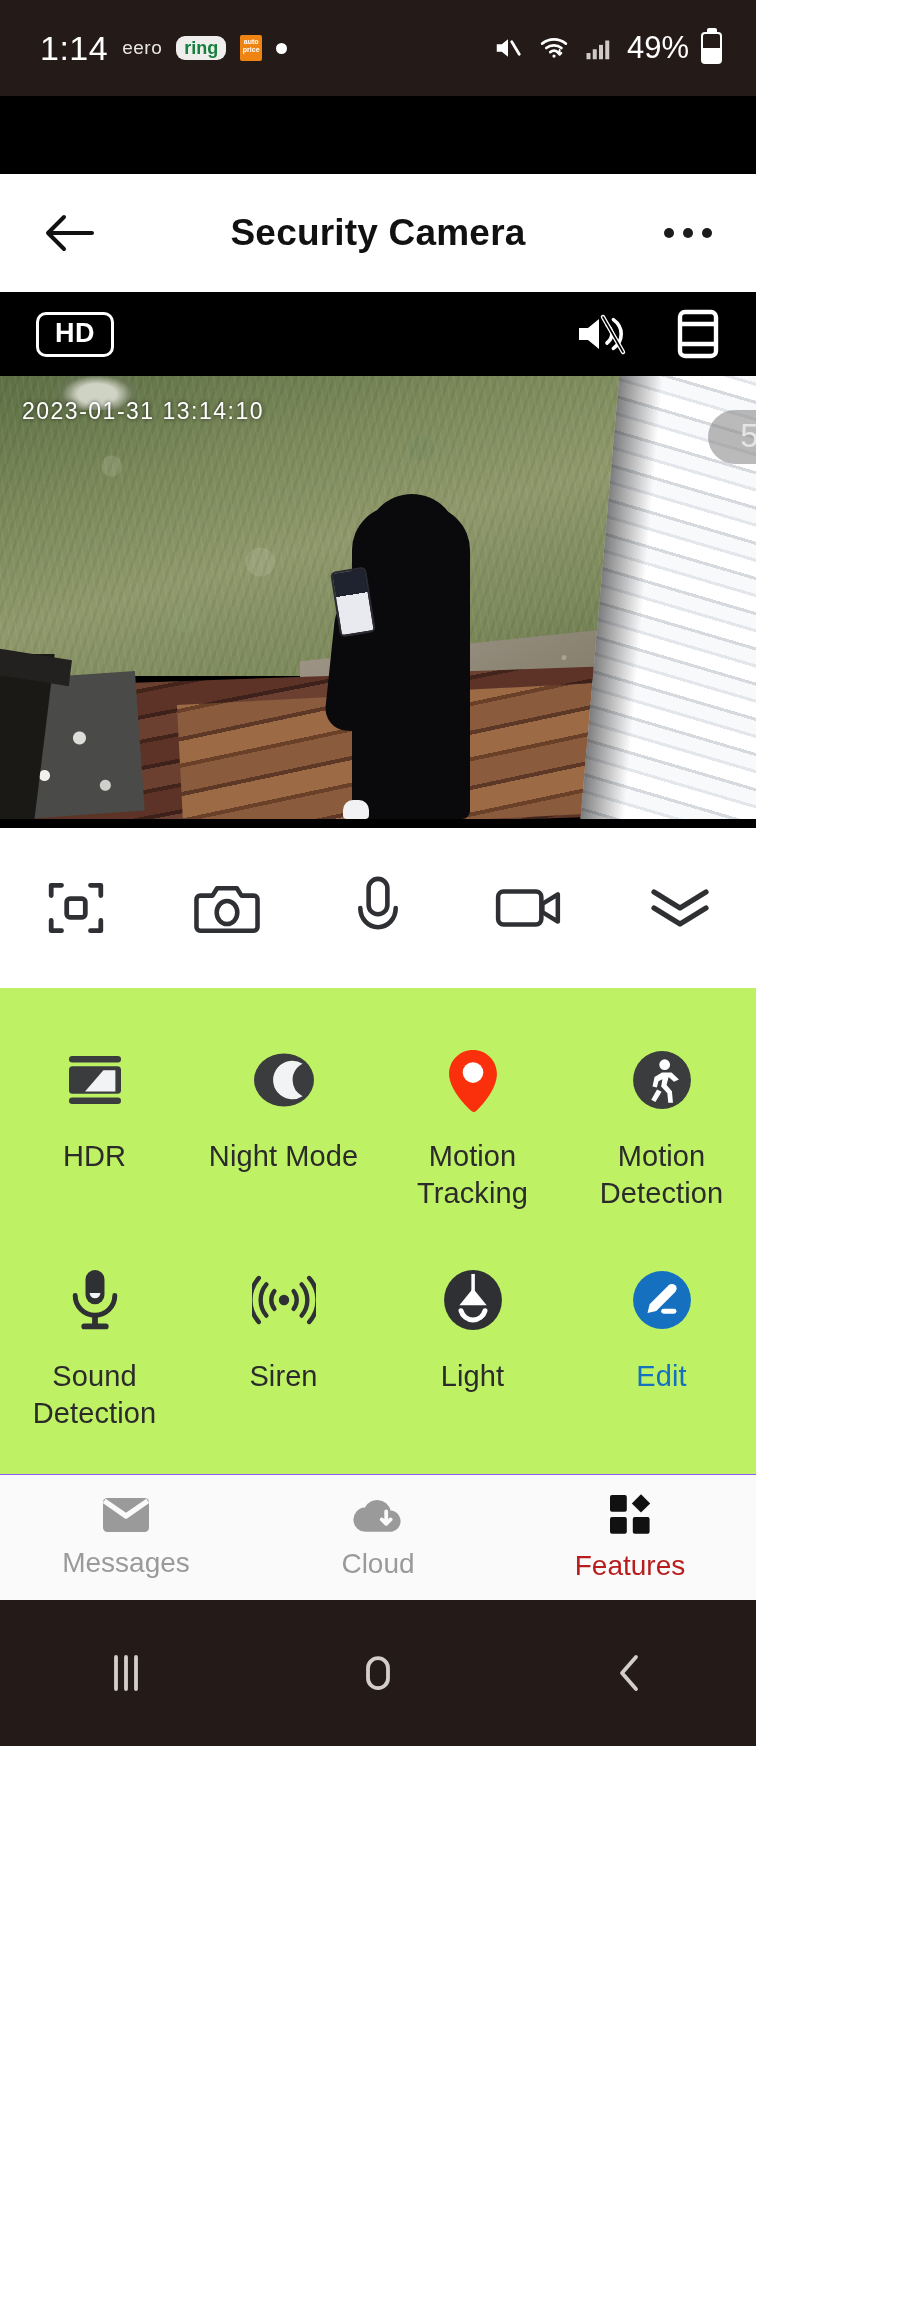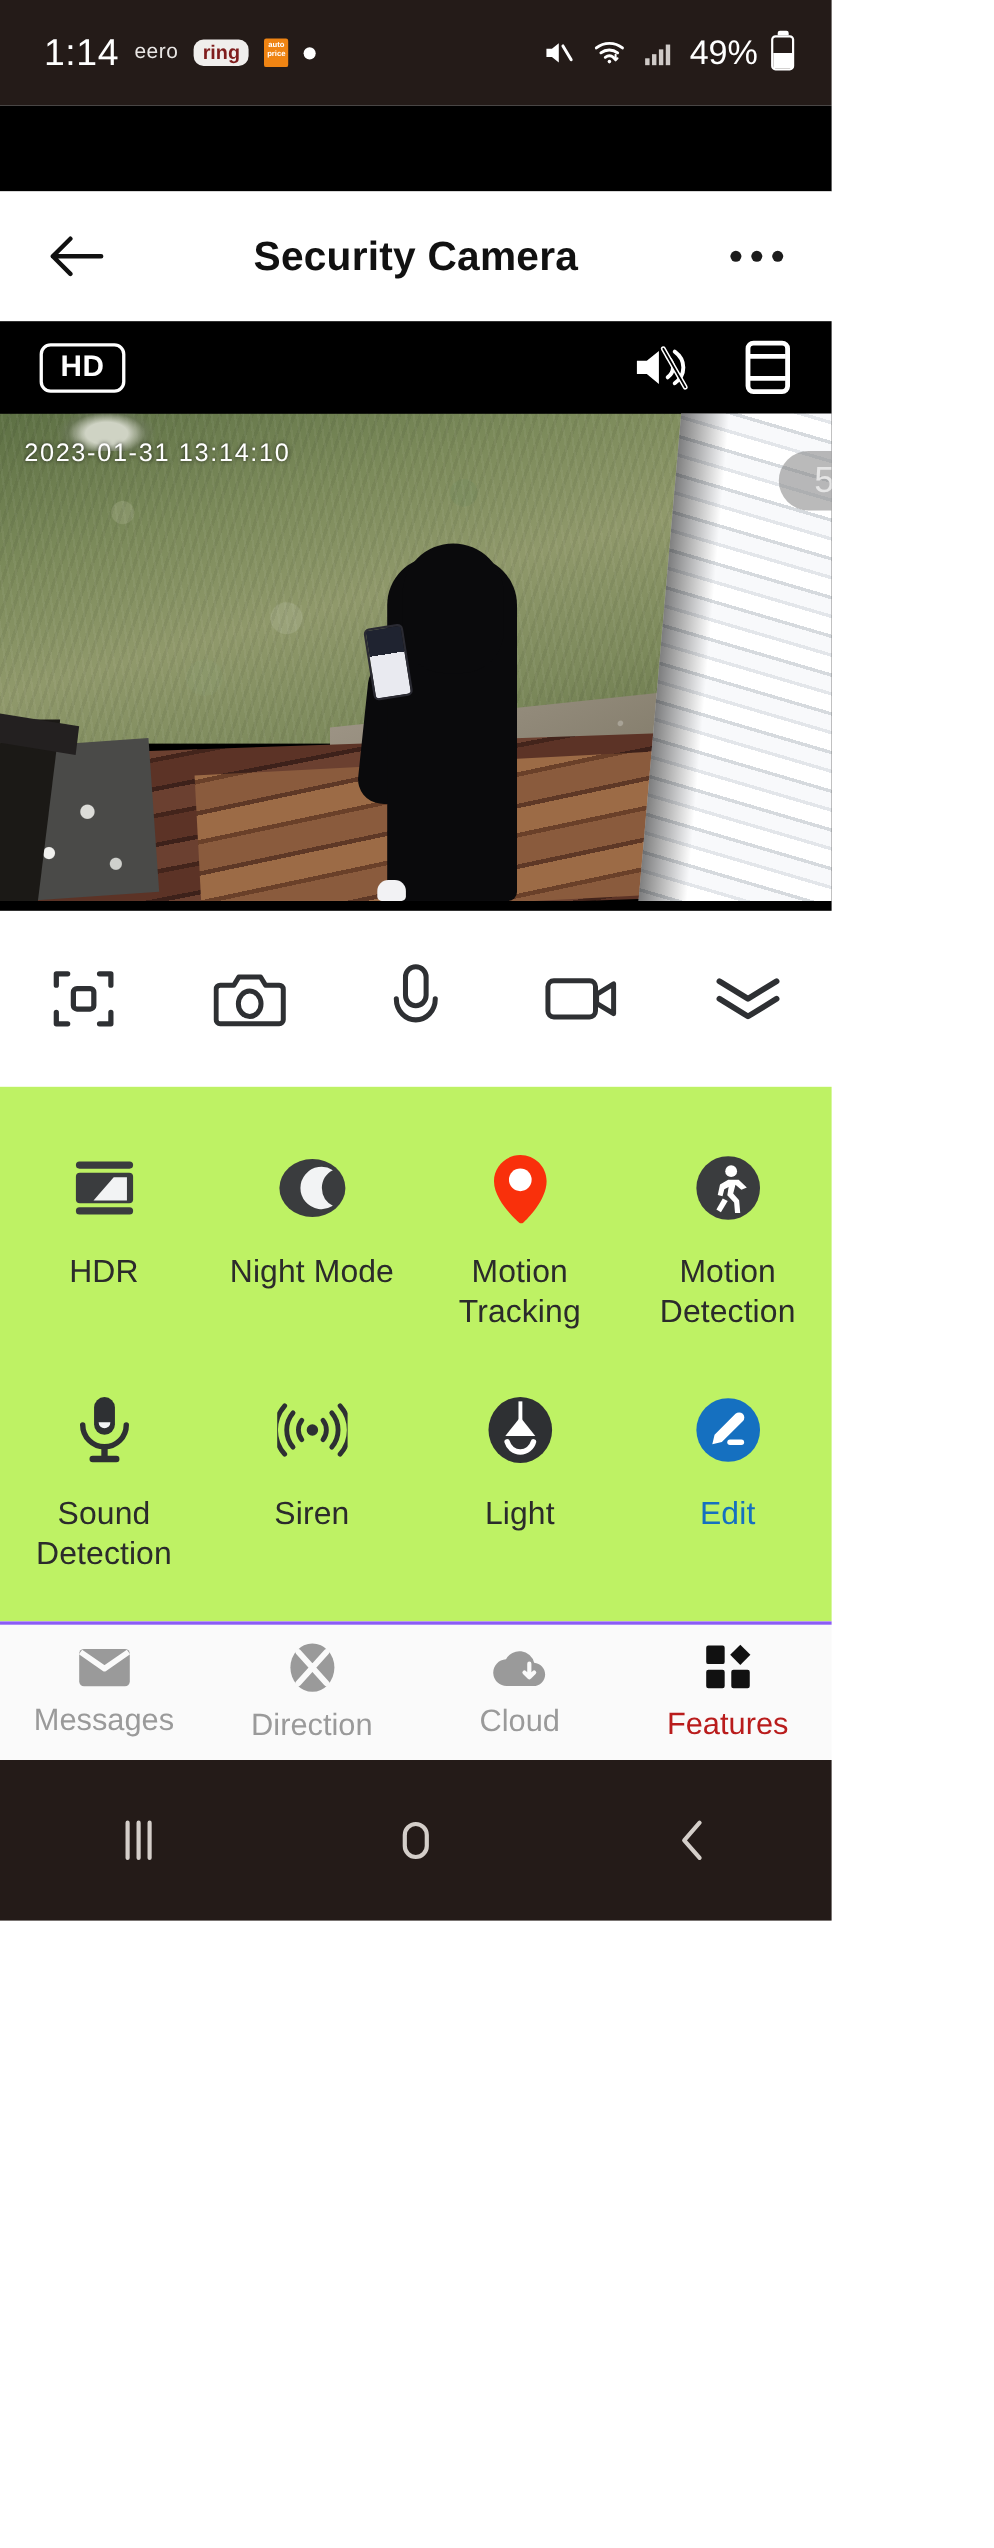--- a/index.html
+++ b/index.html
@@ -14,21 +14,21 @@
   
   .statusbar {
     height:96px; background:#241b18; color:#fff;
     display:flex; align-items:center; justify-content:space-between;
     padding:0 34px 0 40px;
   }
   .sb-left { display:flex; align-items:center; gap:14px; }
   .sb-time { font-size:34px; letter-spacing:.5px; }
   .sb-eero { font-size:19px; color:#e9e6e4; letter-spacing:.5px; }
   .sb-ring {
-    background:#f0eeec; color:#7f1d1d; font-size:18px; font-weight:600;
+    background:#f0eeec; color:#15803d; font-size:18px; font-weight:600;
     border-radius:9px; padding:3px 8px; line-height:1;
   }
   .sb-orange {
     width:22px; height:26px; background:#ef8413; border-radius:2px;
     font-size:7px; color:#fff; line-height:1.15; text-align:center;
     padding-top:3px; font-weight:700; overflow:hidden;
   }
   .sb-dot { width:11px; height:11px; border-radius:50%; background:#fff; }
   .sb-right { display:flex; align-items:center; gap:12px; }
   .sb-battery-text { font-size:31px; letter-spacing:0; }
@@ -194,21 +194,21 @@
   }
   .ficon { height:72px; display:flex; align-items:center; justify-content:center; }
   .flabel {
     margin-top:22px; font-size:29px; color:#2b2b2b; text-align:center;
     line-height:1.28; letter-spacing:.1px;
   }
   .flabel.accent { color:#1570c0; }
 
   
   .bottomnav {
-    display:flex; background:#fafafa; border-top:3px solid #8b5cf6;
+    display:flex; background:#fafafa; border-top:1px solid #8b5cf6;
     height:126px; align-items:center;
   }
   .nav { flex:1; display:flex; flex-direction:column; align-items:center; gap:13px; }
   .nav-label { font-size:28px; color:#9a9a9a; }
   .nav.active .nav-label { color:#b91c1c; }
 
   
   .androidnav {
     height:146px; background:#241b18; display:flex; align-items:center;
     justify-content:space-around;
@@ -444,27 +444,20 @@
 
   <div class="bottomnav">
     <div class="nav">
       <svg width="50" height="38" viewBox="0 0 25 19">
         <rect x="1" y="1" width="23" height="17" rx="2.2" fill="#9a9a9a"></rect>
         <path d="M1.6 2.4L12.5 10 23.4 2.4" stroke="#fafafa" stroke-width="2.6" fill="none" stroke-linejoin="round"></path>
       </svg>
       <span class="nav-label">Messages</span>
     </div>
     <div class="nav">
-      <svg width="44" height="46" viewBox="0 0 22 23">
-        <ellipse cx="11" cy="11.5" rx="10" ry="11" fill="#9a9a9a"></ellipse>
-        <path d="M4.6 4.4l12.8 14.2M17.4 4.4L4.6 18.6" stroke="#fafafa" stroke-width="2.6" stroke-linecap="round"></path>
-      </svg>
-      <span class="nav-label">Direction</span>
-    </div>
-    <div class="nav">
       <svg width="50" height="40" viewBox="0 0 25 20">
         <path d="M6.6 18.4h11.8c3 0 5.4-2.4 5.4-5.3 0-2.8-2.2-5.1-5-5.3A6.9 6.9 0 0 0 6 6.2 5.6 5.6 0 0 0 6.6 18.4z" fill="#9a9a9a"></path>
         <path d="M16.6 8.2v6.2m0 0l-2.2-2.2m2.2 2.2l2.2-2.2" stroke="#fafafa" stroke-width="1.9" fill="none" stroke-linecap="round" stroke-linejoin="round"></path>
       </svg>
       <span class="nav-label">Cloud</span>
     </div>
     <div class="nav active">
       <svg width="44" height="44" viewBox="0 0 22 22">
         <rect x="1" y="1" width="8.4" height="8.4" rx="1" fill="#111"></rect>
         <path d="M16.5 0.6l4.6 4.6-4.6 4.6-4.6-4.6z" fill="#111"></path>

